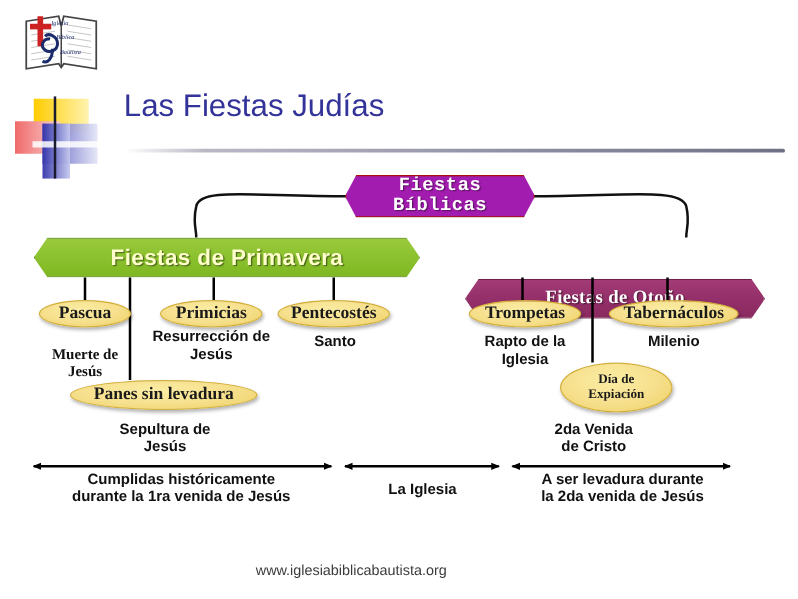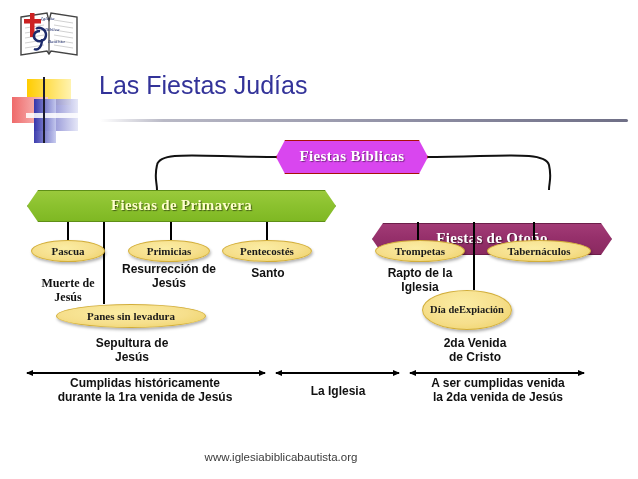--- a/index.html
+++ b/index.html
@@ -34,37 +34,38 @@
   .bevel{
     position:absolute;display:flex;align-items:center;justify-content:center;
     box-sizing:border-box;
     font-weight:bold;
     text-align:center;
     line-height:1.05;
   }
   .bevel span{position:relative;z-index:2;}
 
   .box-red{
-    background:#d946ef;
+    background:#a21caf;
     border:1px solid #a81109;
     color:#ffffff;
-    font-family:Liberation Serif, serif;
+    font-family:Liberation Mono, monospace;
     font-size:15px;
     letter-spacing:.4px;
     text-shadow:1px 1px 1px rgba(0,0,0,.45);
     clip-path:polygon(9px 0,calc(100% - 9px) 0,100% 50%,calc(100% - 9px) 100%,9px 100%,0 50%);
     border-radius:3px;
     box-shadow:1px 2px 3px rgba(0,0,0,.35);
+    justify-content:flex-end;
   }
   .box-green{
     background:linear-gradient(to bottom,#9ac93c 0%,#8cc22f 45%,#7fb823 100%);
     border:1px solid #5f8f17;
     color:#ffffcc;
-    font-family:Liberation Serif, serif;
-    font-size:15px;
+    font-family:Liberation Sans, sans-serif;
+    font-size:18px;
     letter-spacing:.3px;
     text-shadow:1px 1px 1px rgba(0,0,0,.5);
     clip-path:polygon(11px 0,calc(100% - 11px) 0,100% 50%,calc(100% - 11px) 100%,11px 100%,0 50%);
     box-shadow:1px 2px 3px rgba(0,0,0,.35);
   }
   .box-purple{
     background:linear-gradient(to bottom,#a23b76 0%,#96306b 45%,#8a2a60 100%);
     border:1px solid #6d1f4b;
     color:#ffffff;
     font-family:"Liberation Serif", serif;
@@ -79,21 +80,21 @@
   
   .ellipse{
     position:absolute;display:flex;align-items:center;justify-content:center;
     box-sizing:border-box;
     border-radius:50%;
     background:radial-gradient(ellipse at 45% 35%,#fbeda4 0%,#f6df8c 55%,#eccf5f 100%);
     border:1px solid #d2ae3a;
     color:#1a1a1a;
     font-family:"Liberation Serif", serif;
     font-weight:bold;
-    font-size:11px;
+    font-size:14px;
     text-align:center;
     line-height:1.12;
     box-shadow:1px 2px 3px rgba(0,0,0,.3);
   }
   .ellipse.two-line{font-size:10.5px;}
 
   
   .caption{
     position:absolute;text-align:center;
     font-family:"Liberation Sans", sans-serif;
@@ -222,21 +223,21 @@
   <div class="ellipse" style="left:56px;top:304px;width:150px;height:24px;">
     <span>Panes sin levadura</span>
   </div>
 
   <div class="ellipse" style="left:487px;top:240px;width:104px;height:22px;">
     <span>Tabernáculos</span>
   </div>
   <div class="ellipse" style="left:375px;top:240px;width:90px;height:22px;">
     <span>Trompetas</span>
   </div>
-  <div class="ellipse two-line" style="left:422px;top:290px;width:90px;height:40px;flex-direction:row;">
+  <div class="ellipse two-line" style="left:448px;top:290px;width:90px;height:40px;flex-direction:column;">
     <span>Día de</span>
     <span>Expiación</span>
   </div>
 
   <div class="caption" style="left:18px;top:276px;width:100px;font-family:Liberation Serif, serif;">
     <div>Muerte de</div>
     <div>Jesús</div>
   </div>
   <div class="caption" style="left:104px;top:262px;width:130px;">
     <div>Resurrección de</div>
@@ -246,20 +247,23 @@
     <div>Santo</div>
   </div>
   <div class="caption" style="left:62px;top:336px;width:140px;">
     <div>Sepultura de</div>
     <div>Jesús</div>
   </div>
 
   <div class="caption" style="left:363px;top:266px;width:114px;">
     <div>Rapto de la</div>
     <div>Iglesia</div>
+  </div>
+  <div class="caption" style="left:489px;top:266px;width:100px;">
+    <div>Milenio</div>
   </div>
   <div class="caption" style="left:412px;top:336px;width:126px;">
     <div>2da Venida</div>
     <div>de Cristo</div>
   </div>
 
   <svg class="overlay">
     <defs>
       <marker id="ar" markerWidth="7" markerHeight="7" refX="6" refY="3.2" orient="auto" markerUnits="userSpaceOnUse">
         <path d="M0,0.3 L7,3.2 L0,6.1 z" fill="#000"></path>
@@ -274,19 +278,19 @@
   </svg>
 
   <div class="tl-label" style="left:20px;top:376px;width:250px;">
     <div>Cumplidas históricamente</div>
     <div>durante la 1ra venida de Jesús</div>
   </div>
   <div class="tl-label" style="left:277px;top:384px;width:122px;">
     <div>La Iglesia</div>
   </div>
   <div class="tl-label" style="left:409px;top:376px;width:178px;">
-    <div>A ser cumplidas venida</div>
+    <div>A ser levadura durante</div>
     <div>la 2da venida de Jesús</div>
   </div>
 
   <div class="footer">www.iglesiabiblicabautista.org</div>
 
 </div>
 
 </body></html>

